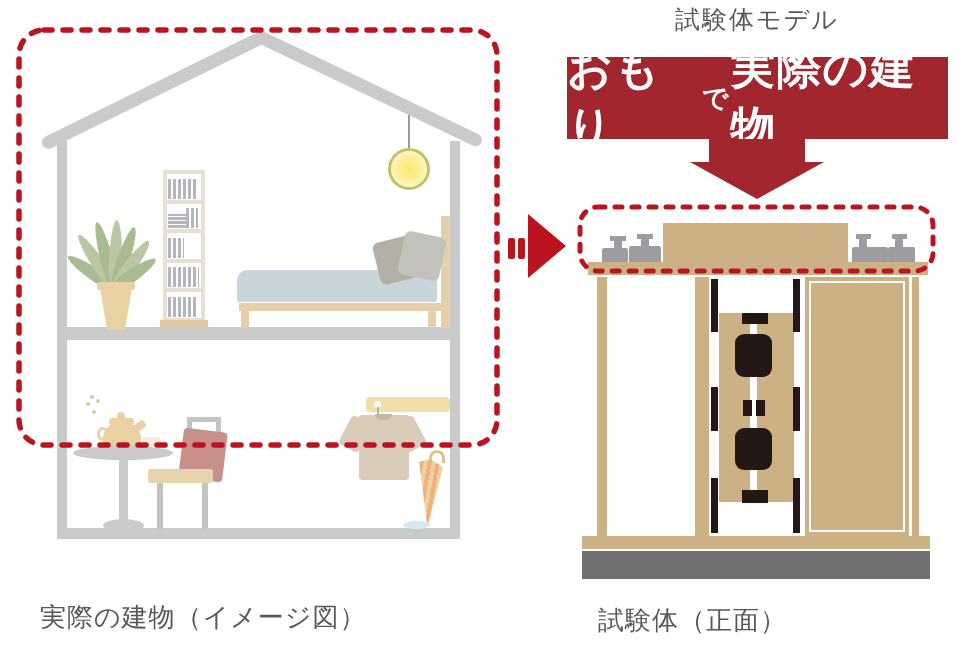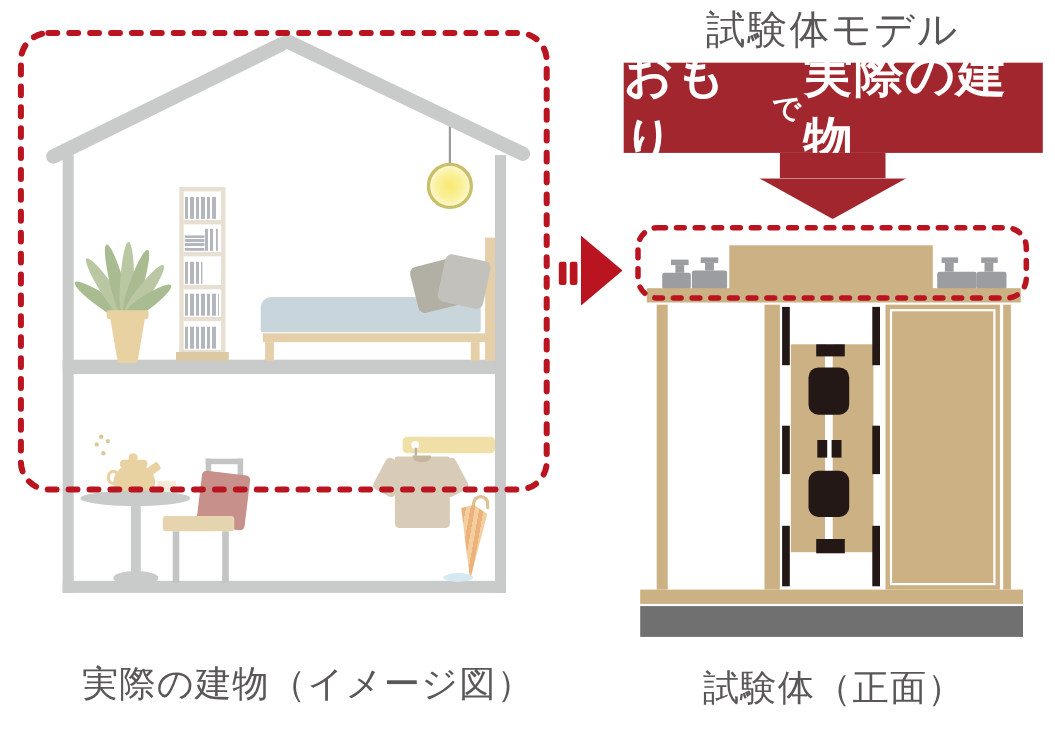--- a/index.html
+++ b/index.html
@@ -18,22 +18,22 @@
   .shelf{box-sizing:border-box;border:4px solid #e7dfd2;background:#fff;display:flex;flex-direction:column;}
   .cell{flex:1;border-bottom:4px solid #e7dfd2;position:relative;}
   .cell:last-child{border-bottom:none;}
   .books{position:absolute;bottom:1px;left:1px;height:20px;
          background:repeating-linear-gradient(90deg,#b3b6bc 0 3px,#ffffff 3px 5px);}
   .hstack{position:absolute;bottom:1px;left:1px;width:18px;height:14px;
          background:repeating-linear-gradient(0deg,#b3b6bc 0 3px,#ffffff 3px 4px);}
   .pillow{border-radius:6px;}
   .wline{background:#fff;}
   
-  .caption{color:#595757;font-size:33px;text-align:center;letter-spacing:1px;}
-  .modeltitle{color:#595757;font-size:36px;text-align:center;letter-spacing:2px;}
+  .caption{color:#595757;font-size:26px;text-align:left;letter-spacing:1px;}
+  .modeltitle{color:#595757;font-size:25px;text-align:center;letter-spacing:2px;}
   .banner{background:#a2262e;color:#fff;display:flex;align-items:center;justify-content:center;font-weight:bold;}
   .banner .big{font-size:45px;letter-spacing:1px;}
   .banner .sml{font-size:26px;padding:0 2px;}
   
   .tri-down{clip-path:polygon(0 0,100% 0,50% 100%);background:#a2262e;}
   .tri-right{clip-path:polygon(0 0,100% 50%,0 100%);background:#ba1420;}
   .ffbar{background:#ba1420;border-radius:2px;}
   
   .rail{background:#231815;width:7px;}
   .innerline{position:absolute;left:4px;right:4px;top:4px;bottom:4px;border:2px solid #fff;}

